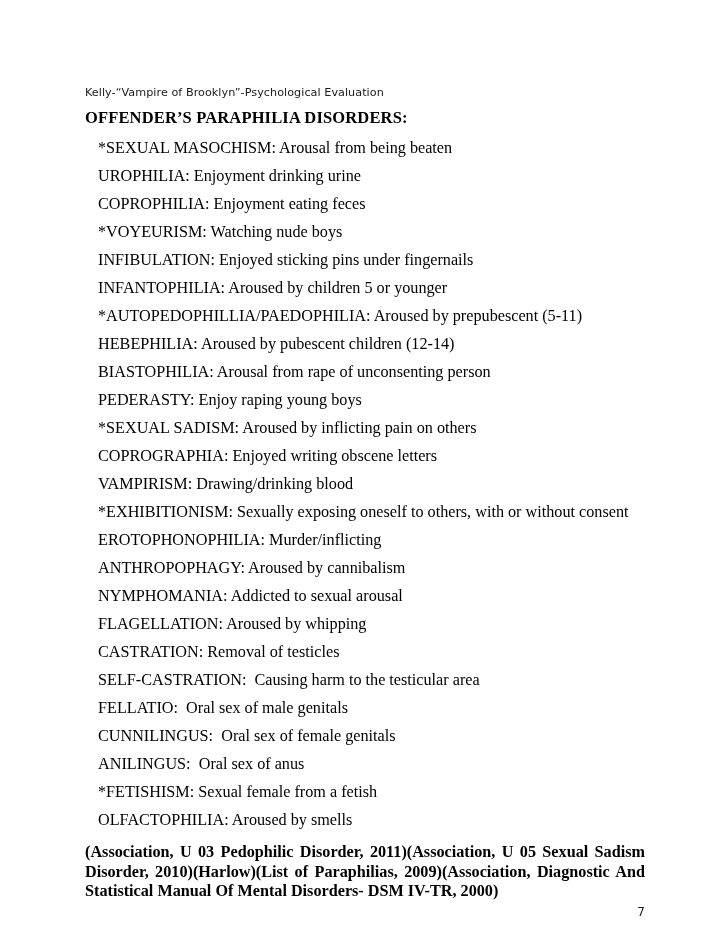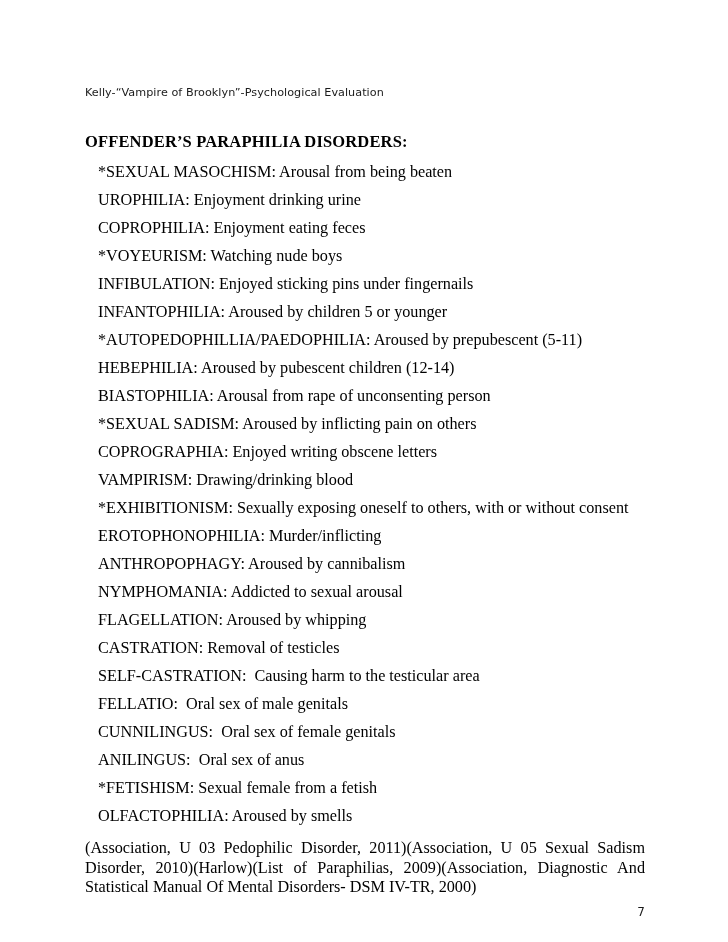--- a/index.html
+++ b/index.html
@@ -38,21 +38,21 @@
     color: #1a1a1a;
     letter-spacing: 0.05px;
     white-space: nowrap;
     margin-top: 48px;
   }
   .doc-heading {
     font-family: "Liberation Serif", "DejaVu Serif", serif;
     font-weight: bold;
     font-size: 16.5px;
     line-height: 20px;
-    margin-top: 32px;
+    margin-top: 8px;
     letter-spacing: 0.15px;
     white-space: nowrap;
   }
   .disorder-list {
     list-style: none;
     margin: 13px;
     padding: 0;
     margin-top: 10px;
   }
   .disorder-list li {
@@ -61,20 +61,21 @@
     margin-bottom: 8px;
     white-space: pre;
   }
   .citation {
     font-size: 16.2px;
     line-height: 19.5px;
     text-align: justify;
     text-justify: inter-word;
     margin-top: 12px;
     width: 560px;
+    font-weight: bold;
   }
   .page-number {
     position: absolute;
     left: 85px;
     top: 905px;
     width: 560px;
     text-align: right;
     font-family: "DejaVu Sans", "Liberation Sans", sans-serif;
     font-size: 12px;
     line-height: 15px;
@@ -95,20 +96,21 @@
     <ul class="disorder-list">
       <li>*SEXUAL MASOCHISM: Arousal from being beaten</li>
       <li>UROPHILIA: Enjoyment drinking urine</li>
       <li>COPROPHILIA: Enjoyment eating feces</li>
       <li>*VOYEURISM: Watching nude boys</li>
       <li>INFIBULATION: Enjoyed sticking pins under fingernails</li>
       <li>INFANTOPHILIA: Aroused by children 5 or younger</li>
       <li>*AUTOPEDOPHILLIA/PAEDOPHILIA: Aroused by prepubescent (5-11)</li>
       <li>HEBEPHILIA: Aroused by pubescent children (12-14)</li>
       <li>BIASTOPHILIA: Arousal from rape of unconsenting person</li>
+      <li>PEDERASTY: Enjoy raping young boys</li>
       <li>*SEXUAL SADISM: Aroused by inflicting pain on others</li>
       <li>COPROGRAPHIA: Enjoyed writing obscene letters</li>
       <li>VAMPIRISM: Drawing/drinking blood</li>
       <li>*EXHIBITIONISM: Sexually exposing oneself to others, with or without consent</li>
       <li>EROTOPHONOPHILIA: Murder/inflicting</li>
       <li>ANTHROPOPHAGY: Aroused by cannibalism</li>
       <li>NYMPHOMANIA: Addicted to sexual arousal</li>
       <li>FLAGELLATION: Aroused by whipping</li>
       <li>CASTRATION: Removal of testicles</li>
       <li>SELF-CASTRATION:  Causing harm to the testicular area</li>

